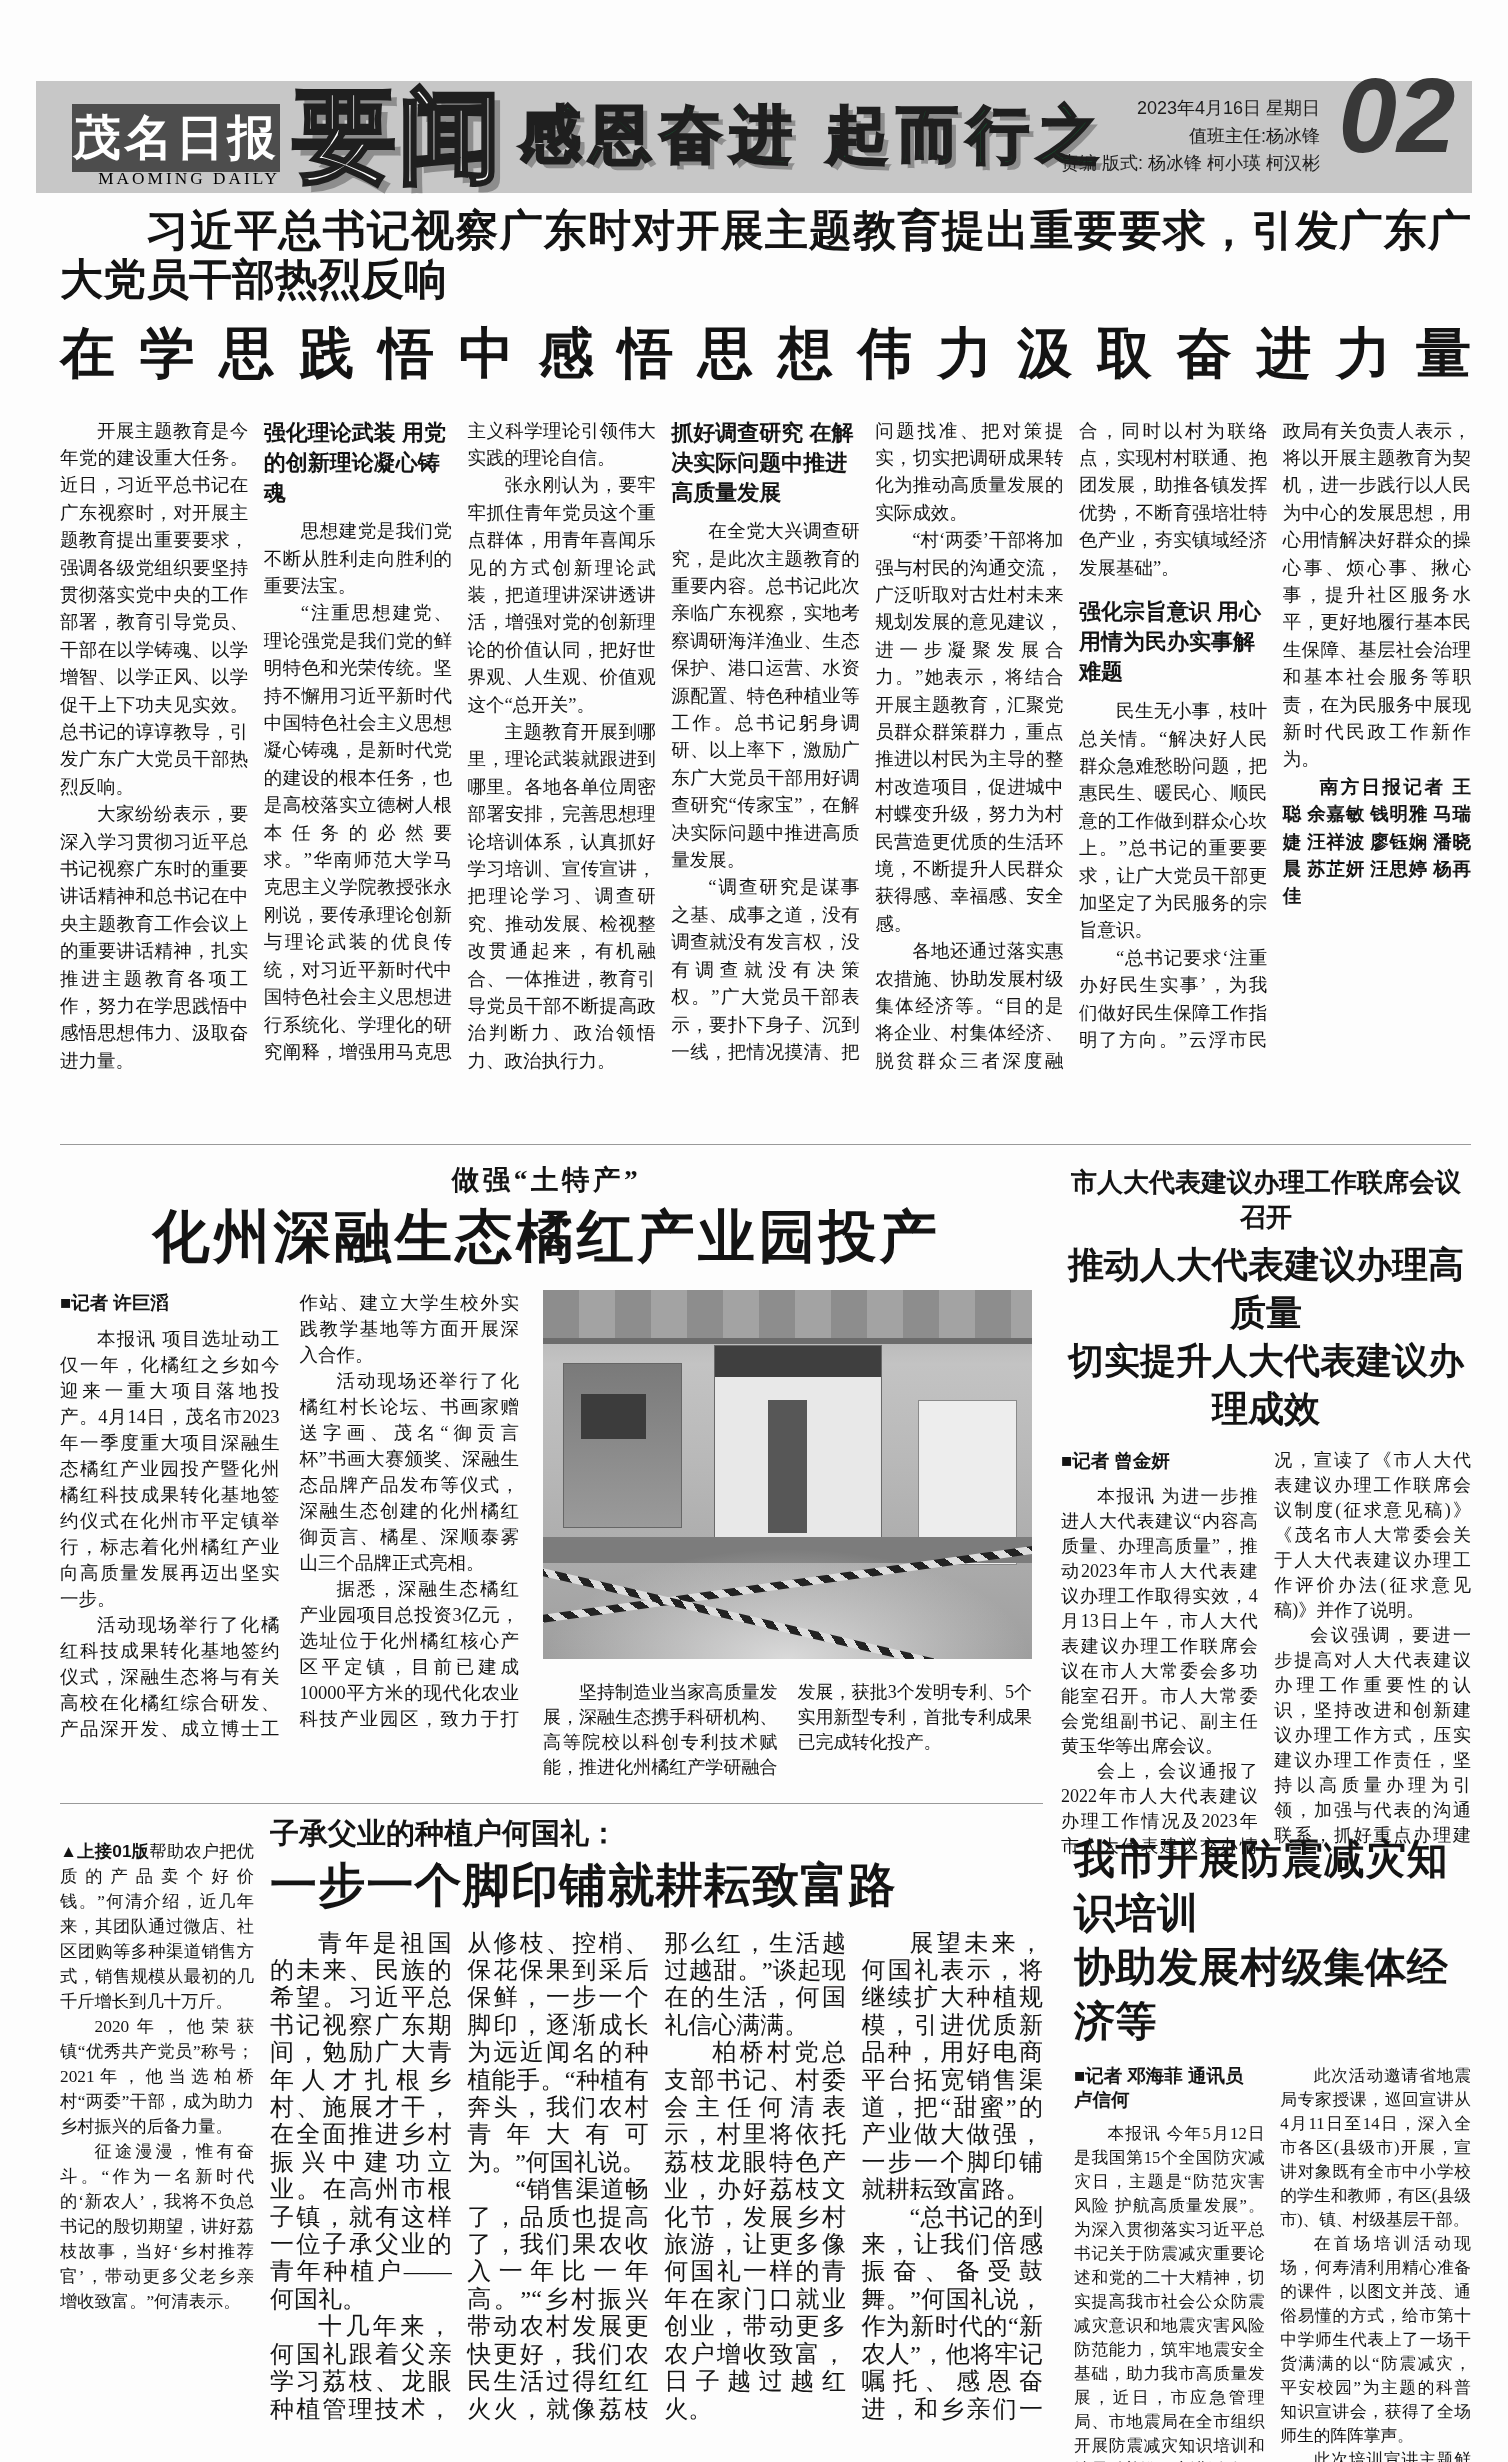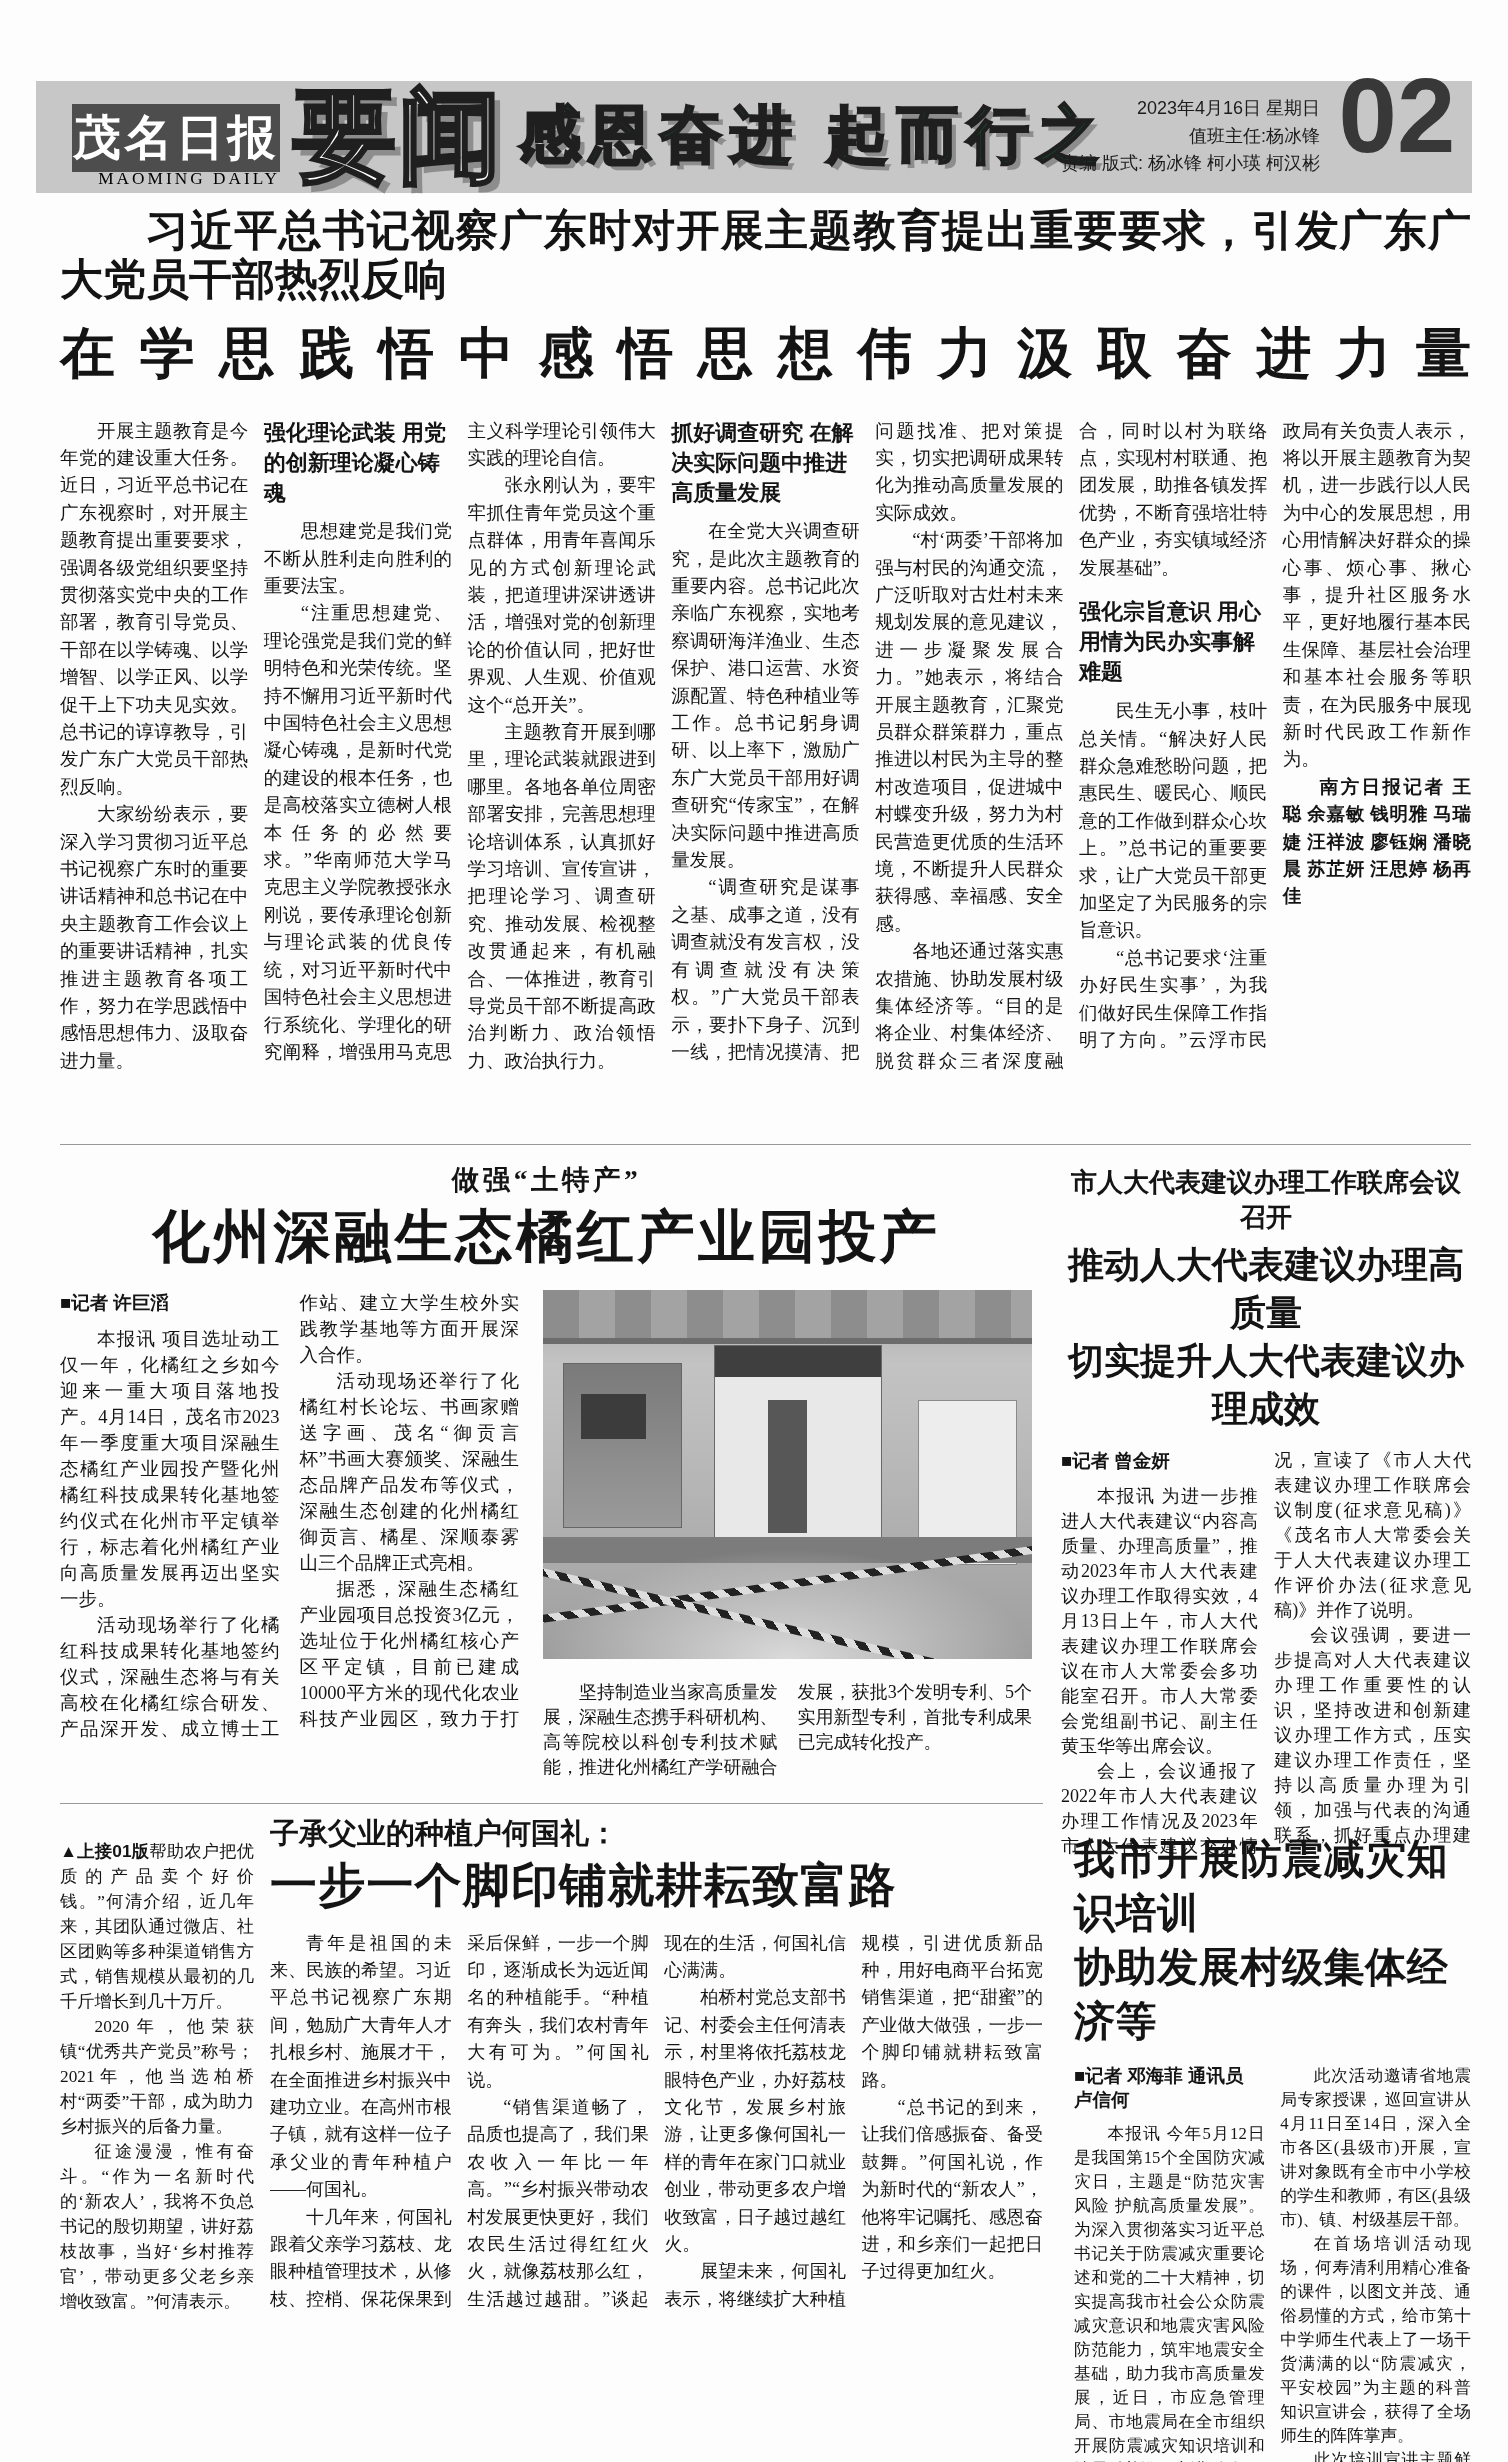--- a/index.html
+++ b/index.html
@@ -15,21 +15,21 @@
            letter-spacing:3px;color:#000000;}
   .section-title{position:absolute;left:257px;top:-13px;font-size:103px;font-weight:900;color:#fff;
            font-family:"Liberation Sans",sans-serif;-webkit-text-stroke:3px #1f1f1f;
            text-shadow:7.2px 7.2px 0 rgba(70,70,70,.45);letter-spacing:2.4px;}
   .slogan{position:absolute;left:483px;top:12px;font-size:62px;font-weight:900;color:#14532d;
            font-family:"Liberation Sans",sans-serif;-webkit-text-stroke:2.4px #1f1f1f;
            text-shadow:5.4px 5.4px 0 rgba(70,70,70,.45);letter-spacing:8.4px;white-space:nowrap;}
   .date-block{position:absolute;right:152px;top:14.3px;text-align:right;font-size:18px;line-height:27.4px;
            font-family:"Liberation Sans",sans-serif;color:#1c1c1c;}
   .page-number{position:absolute;right:16.7px;top:-25px;font-size:105px;font-weight:bold;color:#383838;
-           font-family:"Liberation Sans",sans-serif;}
+           font-family:"Liberation Sans",sans-serif;font-style:italic;}
 
   
   .top-article{position:absolute;left:60px;top:206px;width:1411px;}
   .kicker{font-size:43px;font-weight:800;line-height:49px;text-indent:2em;text-align:justify;}
   .main-headline{margin-top:9.5px;font-size:55px;font-weight:900;line-height:80px;
                  text-align:justify;text-align-last:justify;}
   .top-body{margin-top:24px;column-count:7;column-gap:15.5px;height:692px;overflow:hidden;
             font-size:18.5px;line-height:27.4px;}
   .subhead{font-family:"Liberation Sans",sans-serif;font-size:22px;line-height:30px;
            font-weight:900;margin:15.5px 0 10.7px;text-align:left;}
@@ -82,21 +82,21 @@
   
   .continuation{position:absolute;left:60px;top:1839px;width:194px;font-size:17.3px;line-height:25px;}
   .continuation p{margin-bottom:0;}
   .continuation p.first{text-indent:0;}
   .cont-marker{font-weight:bold;font-family:"Liberation Sans",sans-serif;}
 
   .zicheng{position:absolute;left:270px;top:1814px;width:773px;}
   .zc-kicker{font-size:29px;font-weight:900;font-family:"Liberation Sans",sans-serif;}
   .zc-headline{font-size:47px;font-weight:900;line-height:54px;letter-spacing:1.2px;margin-top:3.6px;}
   .zc-body{margin-top:18px;column-count:4;column-gap:15.5px;height:500px;overflow:hidden;
-           font-size:18px;line-height:27.4px;}
+           font-size:24px;line-height:27.4px;}
 
   .fangzhen{position:absolute;left:1074px;top:1832px;width:397px;}
   .fz-headline{font-size:41px;font-weight:900;line-height:54px;letter-spacing:0.6px;}
   .fz-body{margin-top:15.5px;column-count:2;column-gap:15.5px;height:458px;overflow:hidden;
            font-size:16.7px;line-height:24px;}
 </style>
 </head>
 <body>
 
 <div class="page">

